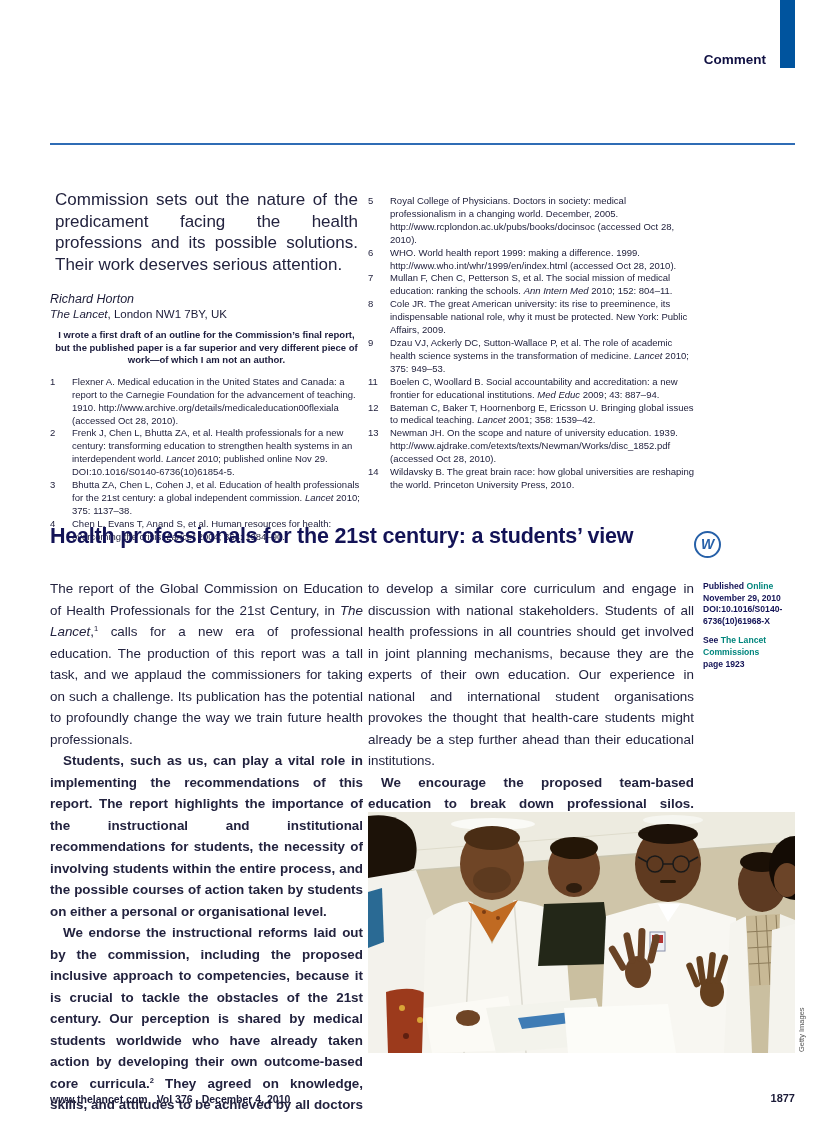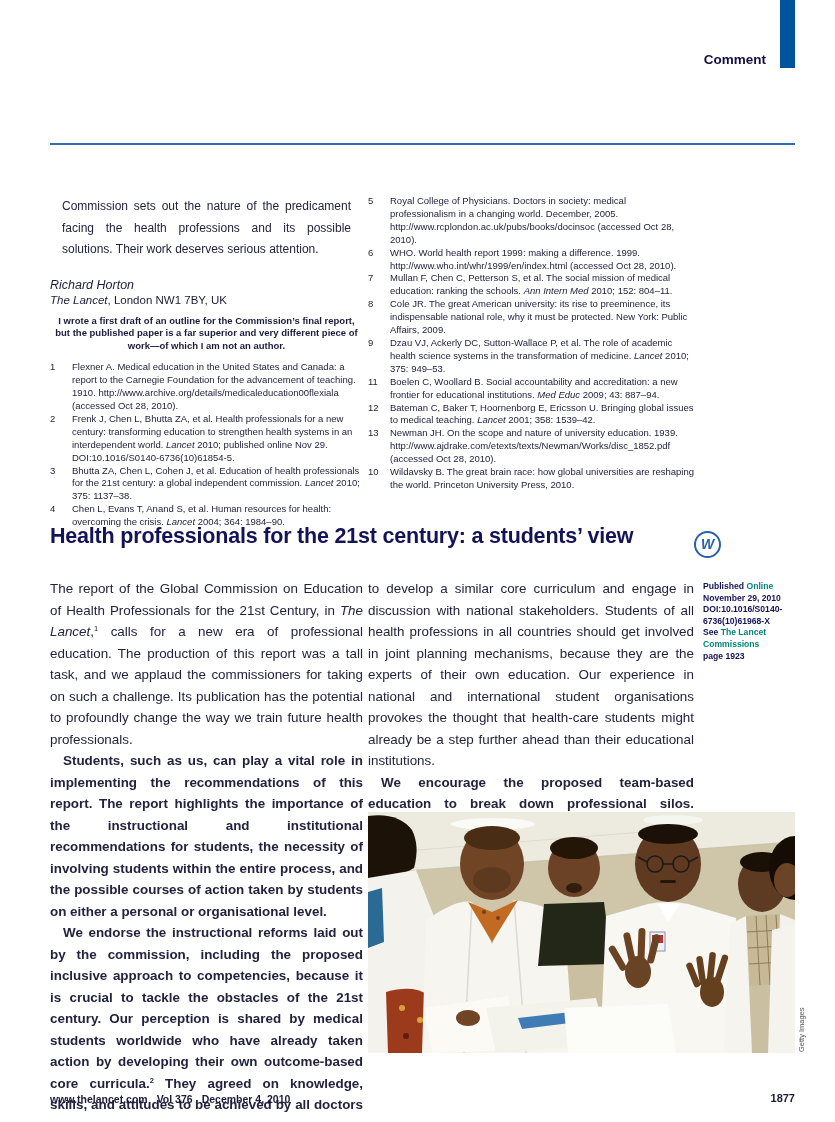--- a/index.html
+++ b/index.html
@@ -7,21 +7,21 @@
         font-family:"Liberation Sans",sans-serif;color:#23233f;}
 
   
   .comment-label{position:absolute;top:52px;right:69px;font-size:13.5px;font-weight:bold;color:#101042;}
   .corner-bar{position:absolute;top:0;left:780px;width:15px;height:68px;background:#00549e;}
   .top-rule{position:absolute;top:143px;left:50px;width:745px;height:2px;background:#2f6cb5;}
 
   
   .sec1-left{position:absolute;top:184px;left:50px;width:313px;}
   .sec1-right{position:absolute;top:186px;left:368px;width:326px;}
-  .closing{margin:12px;font-size:12px;line-height:21.5px;text-align:justify;}
+  .closing{margin:5px;font-size:17px;line-height:21.5px;text-align:justify;}
   .author{margin-top:17px;font-size:12.5px;font-style:italic;color:#1c1c38;}
   .affiliation{margin-top:2px;font-size:11.5px;color:#1c1c38;}
   .disclosure{margin-top:9px;font-size:9.5px;line-height:12.6px;font-weight:bold;color:#1b1b3c;text-align:center;}
   .ref-list{margin-top:9px;font-size:9.5px;line-height:12.9px;color:#23233f;}
   .ref{display:flex;}
   .ref-num{flex:none;width:22px;}
   .ref-text{flex:1;}
 
   
   .article-title{position:absolute;top:524px;left:50px;margin:0;font-size:21.5px;font-weight:bold;
@@ -32,21 +32,21 @@
   .art-left{position:absolute;top:578px;left:50px;width:313px;}
   .art-right{position:absolute;top:578px;left:368px;width:326px;}
   .para{margin:0;font-size:13.4px;line-height:21.5px;text-align:justify;}
   .para.indent{text-indent:13px;font-weight:bold;}
   .para i{font-style:italic;}
   sup{font-size:7.5px;line-height:0;vertical-align:super;}
 
   
   .sidebar{position:absolute;top:581px;left:703px;width:92px;font-size:8.6px;line-height:11.6px;
            font-weight:bold;color:#131356;}
-  .side-block.second{}
+  .side-block.second{margin-top:8px;}
   .teal{color:#00857c;}
 
   
   .photo{position:absolute;top:812px;left:368px;width:427px;height:241px;margin:0;}
   .photo svg{display:block;width:427px;height:241px;}
   .photo-credit{position:absolute;top:1052px;left:797px;transform:rotate(-90deg);transform-origin:0 0;
                 font-size:7.5px;color:#555;white-space:nowrap;}
 
   
   .footer-left{position:absolute;top:1093px;left:50px;font-size:10.5px;font-weight:bold;color:#1b1b38;}
@@ -115,21 +115,21 @@
         </div>
         <div class="ref">
           <span class="ref-num">12</span>
           <span class="ref-text">Bateman C, Baker T, Hoornenborg E, Ericsson U. Bringing global issues to medical teaching. <i>Lancet</i> 2001; 358: 1539–42.</span>
         </div>
         <div class="ref">
           <span class="ref-num">13</span>
           <span class="ref-text">Newman JH. On the scope and nature of university education. 1939. http://www.ajdrake.com/etexts/texts/Newman/Works/disc_1852.pdf (accessed Oct 28, 2010).</span>
         </div>
         <div class="ref">
-          <span class="ref-num">10</span>
+          <span class="ref-num">14</span>
           <span class="ref-text">Wildavsky B. The great brain race: how global universities are reshaping the world. Princeton University Press, 2010.</span>
         </div>
       </div>
   </section>
 
   <h1 class="article-title">Health professionals for the 21st century: a students’ view</h1>
   <div class="online-icon">
     <span>W</span>
   </div>
 

